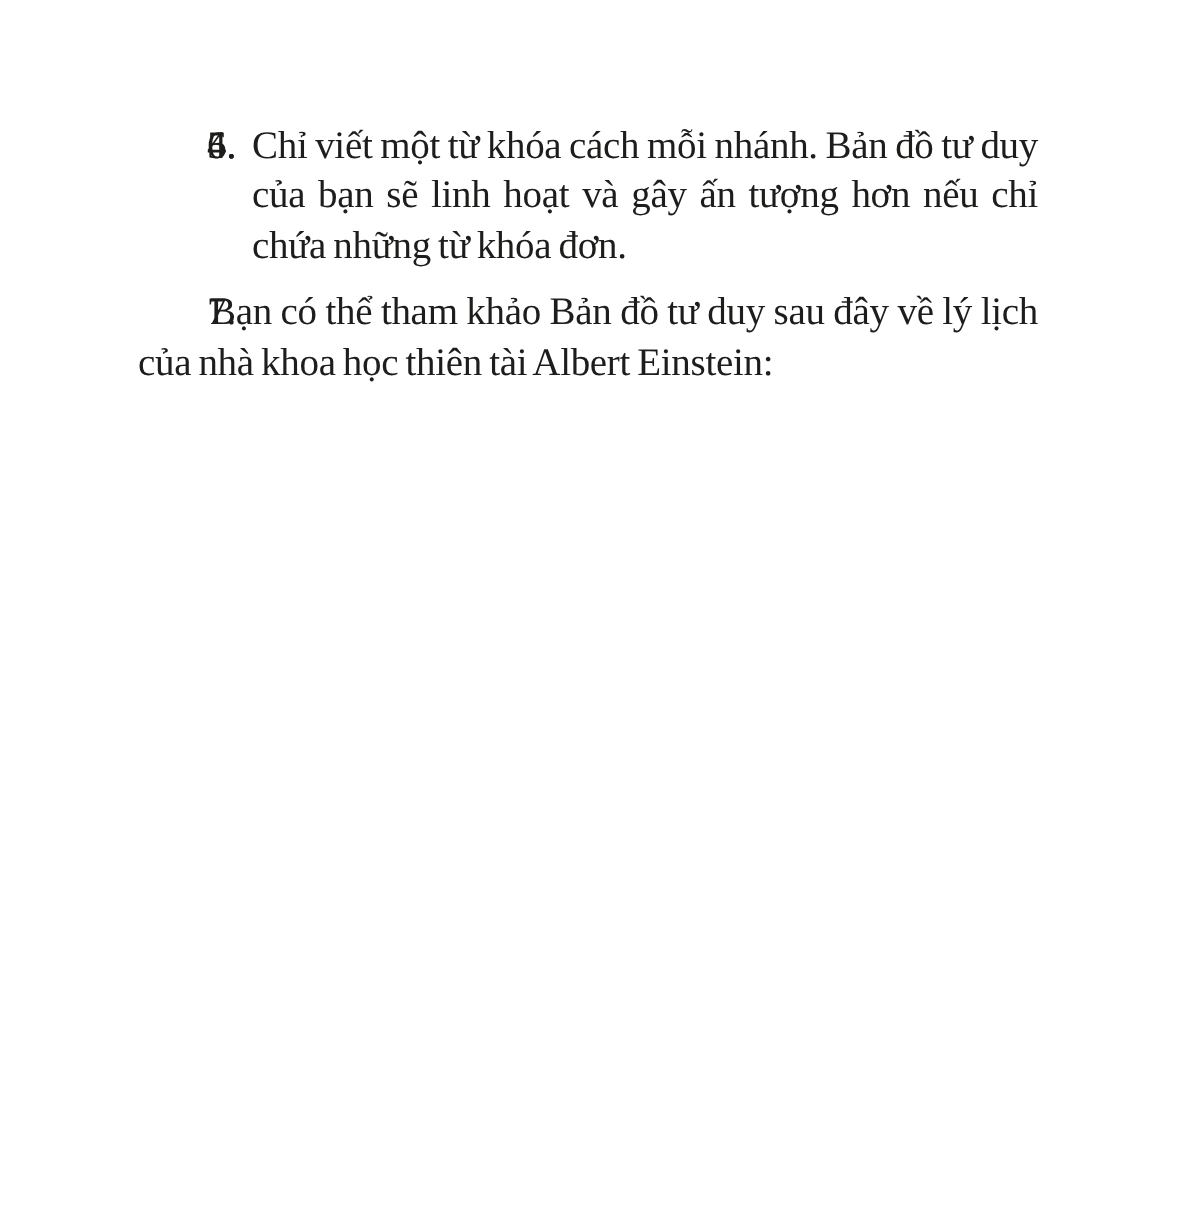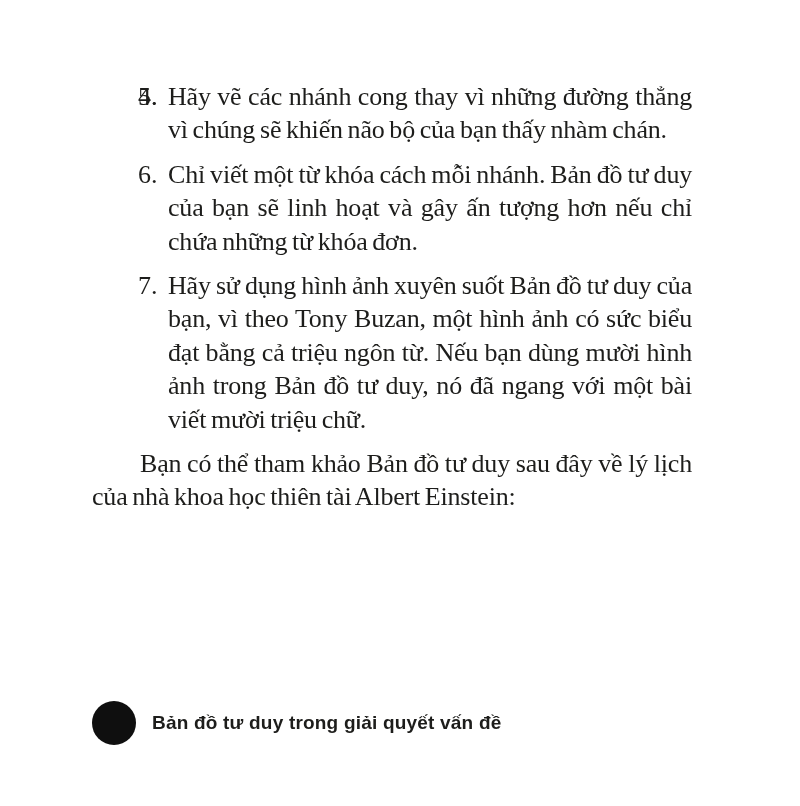--- a/index.html
+++ b/index.html
@@ -93,37 +93,31 @@
   <main class="content">
 
     <ol class="rules-list">
 
       <li class="list-item">
         <span class="num">4.</span>
       </li>
 
       <li class="list-item">
         <span class="num">5.</span>
-        <span class="txt">Hãy vẽ các nhánh cong thay vì những đường thẳng vì chúng sẽ khiến não bộ của bạn thấy nhàm chán.</span>
       </li>
 
       <li class="list-item">
         <span class="num">6.</span>
         <span class="txt">Chỉ viết một từ khóa cách mỗi nhánh. Bản đồ tư duy của bạn sẽ linh hoạt và gây ấn tượng hơn nếu chỉ chứa những từ khóa đơn.</span>
       </li>
 
       <li class="list-item">
         <span class="num">7.</span>
-        <span class="txt">Hãy sử dụng hình ảnh xuyên suốt Bản đồ tư duy của bạn, vì theo Tony Buzan, một hình ảnh có sức biểu đạt bằng cả triệu ngôn từ. Nếu bạn dùng mười hình ảnh trong Bản đồ tư duy, nó đã ngang với một bài viết mười triệu chữ.</span>
       </li>
 
     </ol>
 
     <p class="closing">Bạn có thể tham khảo Bản đồ tư duy sau đây về lý lịch của nhà khoa học thiên tài Albert Einstein:</p>
 
   </main>
 
-  <footer class="page-footer">
-    <span class="dot" style="background: rgb(15, 15, 15);"></span>
-    <span class="footer-text">Bản đồ tư duy trong giải quyết vấn đề</span>
-  </footer>
 
 </div>
 
 </body></html>

